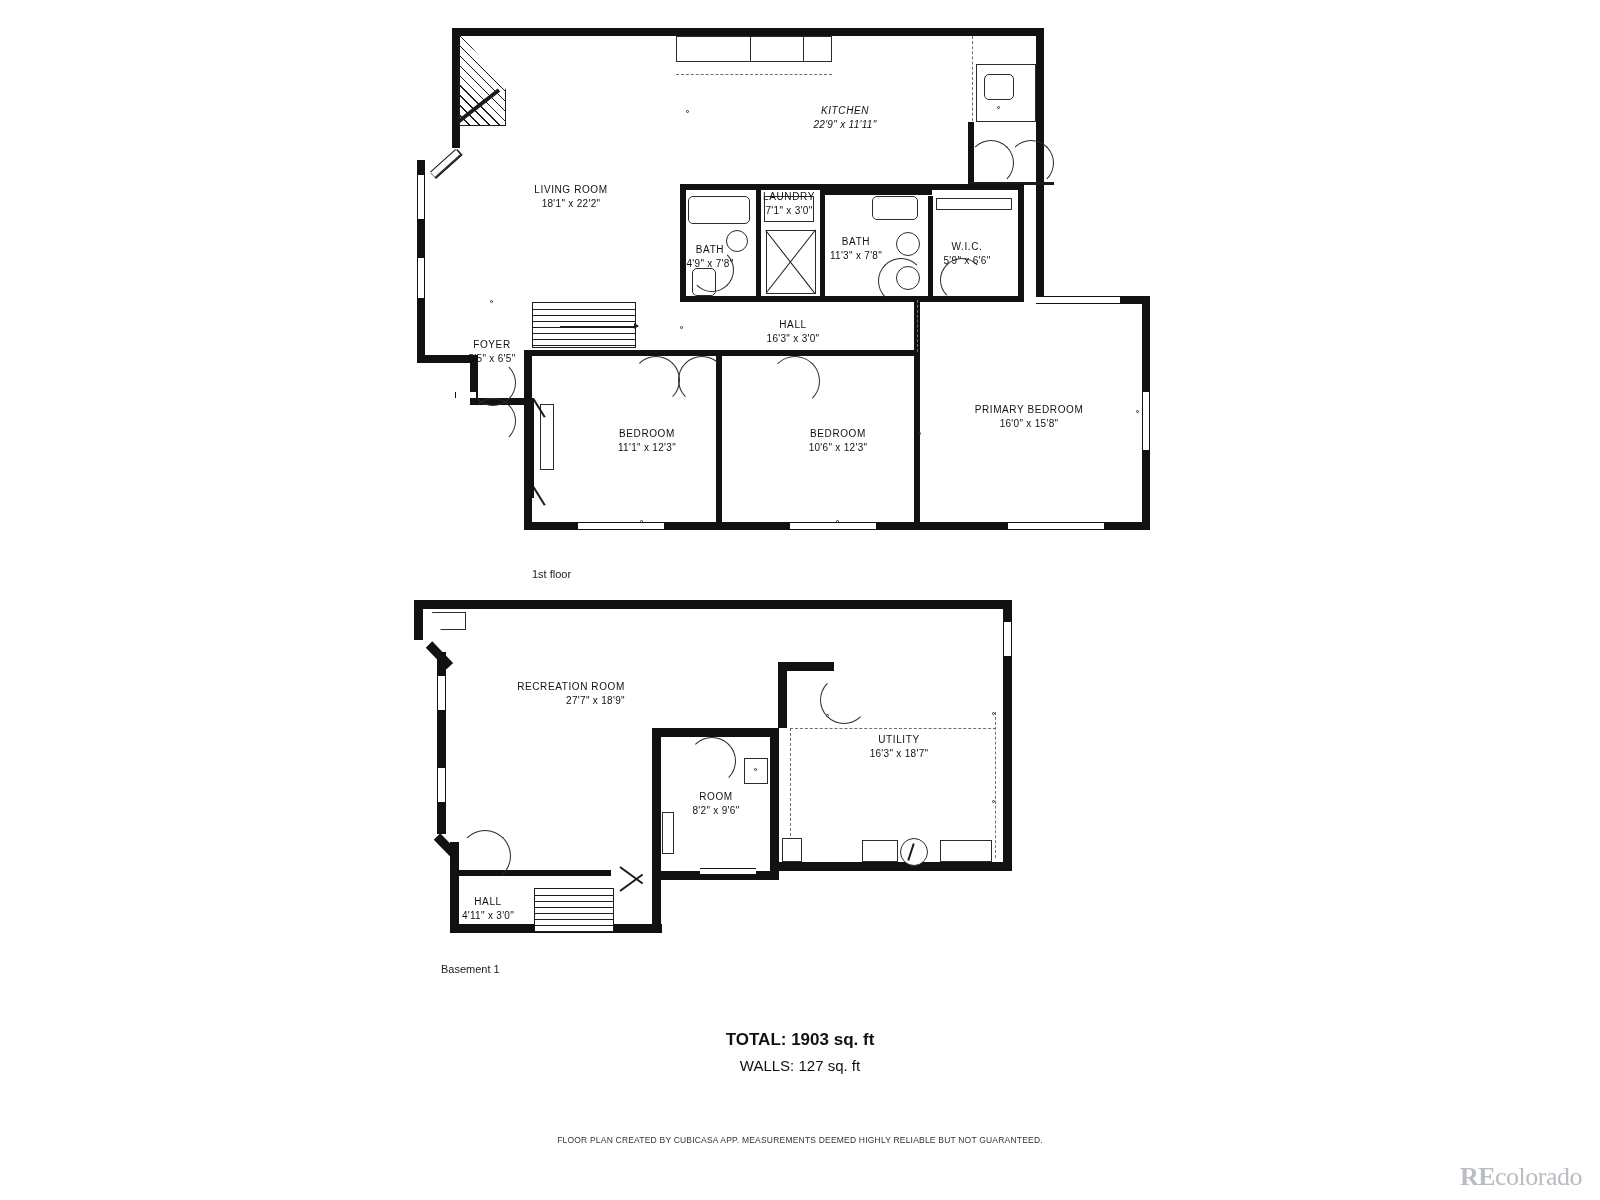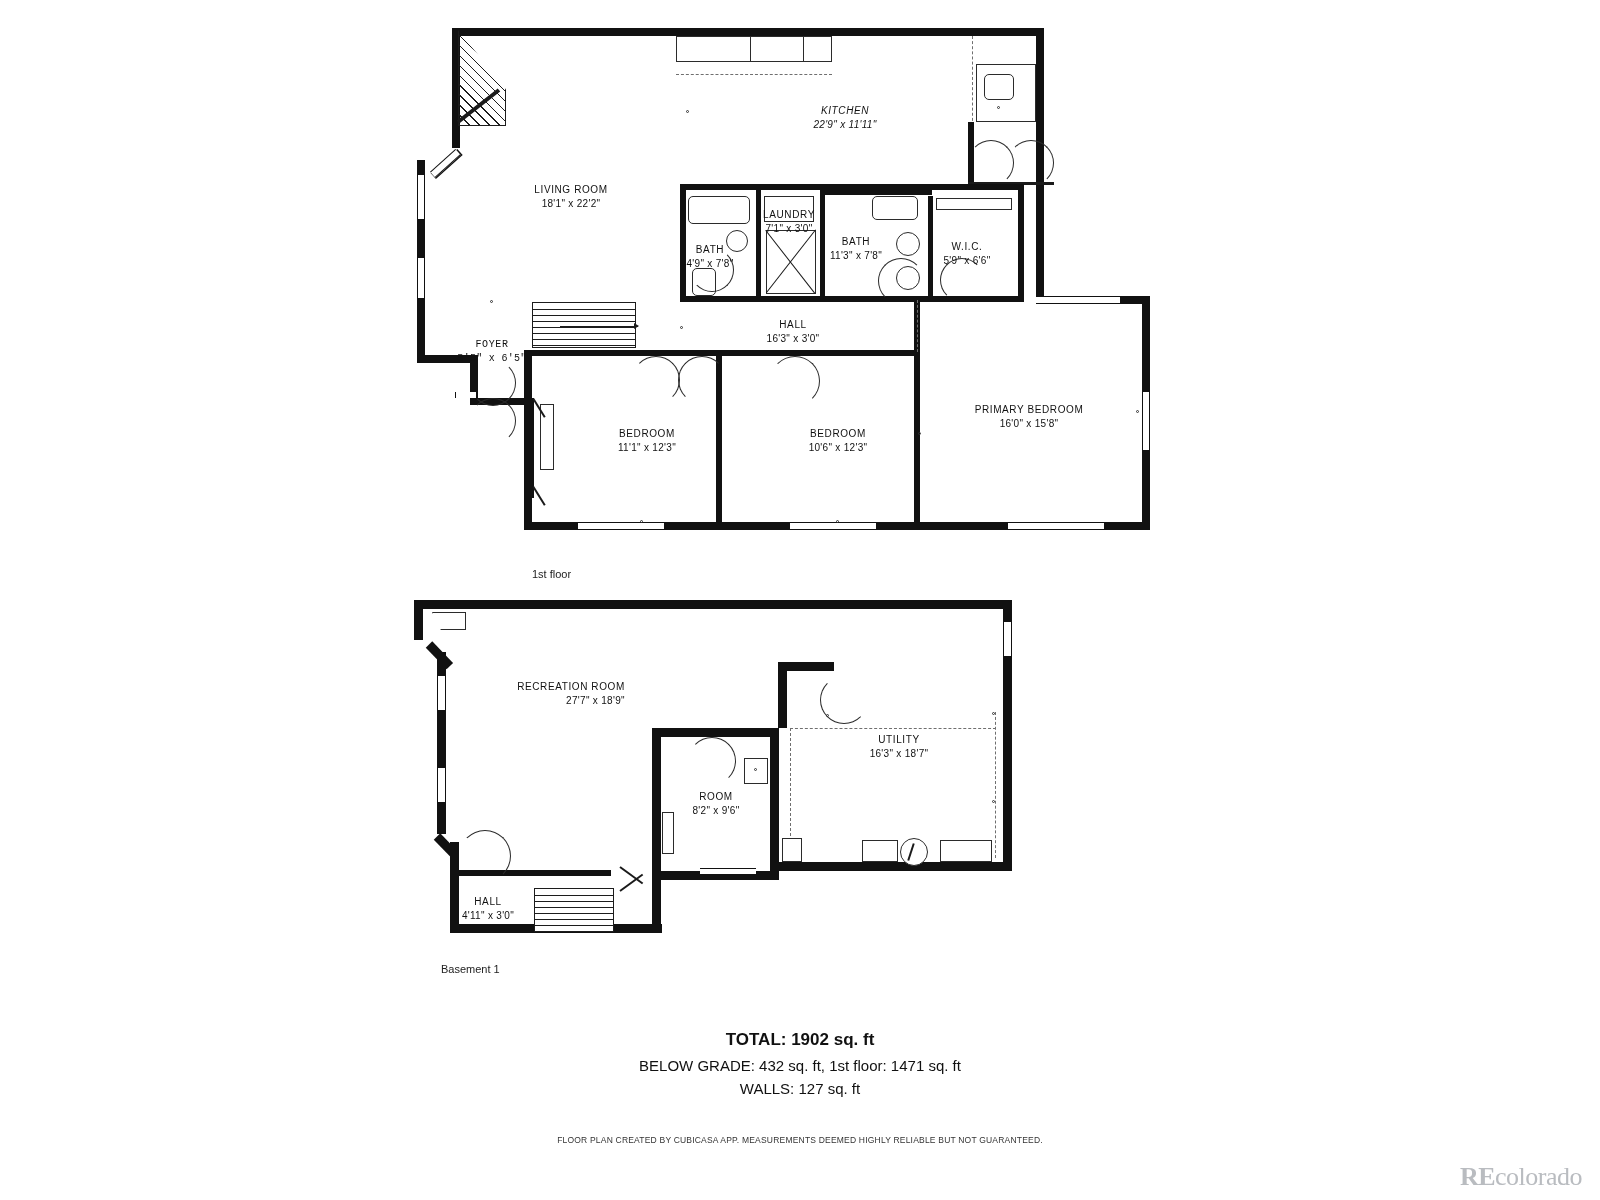--- a/index.html
+++ b/index.html
@@ -289,41 +289,41 @@
     <div class="dot" style="left:1136px;top:410px;"></div>
 
     <div class="room-label" style="left:845px;top:104px;font-style:italic;">
       <div class="name">KITCHEN</div>
       <div class="dim">22'9" x 11'11"</div>
     </div>
     <div class="room-label" style="left:571px;top:183px;">
       <div class="name">LIVING ROOM</div>
       <div class="dim">18'1" x 22'2"</div>
     </div>
-    <div class="room-label" style="left:789px;top:208px;">
+    <div class="room-label" style="left:789px;top:190px;">
       <div class="name">LAUNDRY</div>
       <div class="dim">7'1" x 3'0"</div>
     </div>
     <div class="room-label" style="left:710px;top:243px;">
       <div class="name">BATH</div>
       <div class="dim">4'9" x 7'8"</div>
     </div>
     <div class="room-label" style="left:856px;top:235px;">
       <div class="name">BATH</div>
       <div class="dim">11'3" x 7'8"</div>
     </div>
     <div class="room-label" style="left:967px;top:240px;">
       <div class="name">W.I.C.</div>
       <div class="dim">5'9" x 6'6"</div>
     </div>
     <div class="room-label" style="left:793px;top:318px;">
       <div class="name">HALL</div>
       <div class="dim">16'3" x 3'0"</div>
     </div>
-    <div class="room-label" style="left:492px;top:338px;font-family:Liberation Mono, monospace;">
+    <div class="room-label" style="left:492px;top:338px;">
       <div class="name">FOYER</div>
       <div class="dim">5'5" x 6'5"</div>
     </div>
     <div class="room-label" style="left:647px;top:427px;">
       <div class="name">BEDROOM</div>
       <div class="dim">11'1" x 12'3"</div>
     </div>
     <div class="room-label" style="left:838px;top:427px;">
       <div class="name">BEDROOM</div>
       <div class="dim">10'6" x 12'3"</div>
@@ -409,22 +409,21 @@
     </div>
     <div class="room-label" style="left:488px;top:895px;">
       <div class="name">HALL</div>
       <div class="dim">4'11" x 3'0"</div>
     </div>
 
     <div class="floor-caption" style="left:441px;top:963px;">Basement 1</div>
   </div>
 
   <div class="summary" style="top:1030px;">
-    <div class="total">TOTAL: 1902 sq. ft</div>
-    <div class="line">BELOW GRADE: 432 sq. ft, 1st floor: 1471 sq. ft</div>
+    <div class="total">TOTAL: 1903 sq. ft</div>
     <div class="line">WALLS: 127 sq. ft</div>
   </div>
 
   <div class="disclaimer" style="top:1135px;">FLOOR PLAN CREATED BY CUBICASA APP. MEASUREMENTS DEEMED HIGHLY RELIABLE BUT NOT GUARANTEED.</div>
 
   <div class="brand">
     <span class="re">RE</span><span>colorado</span>
   </div>
 
 </div>

